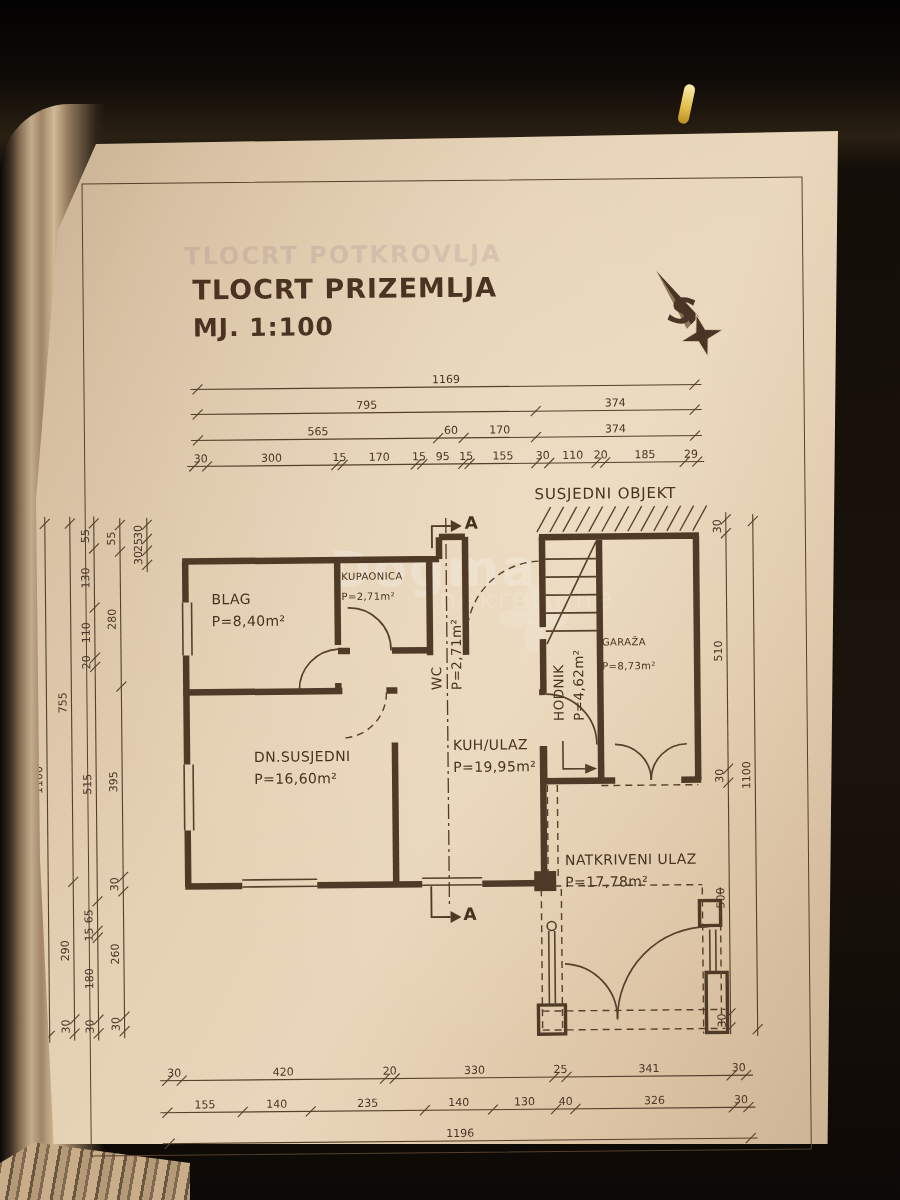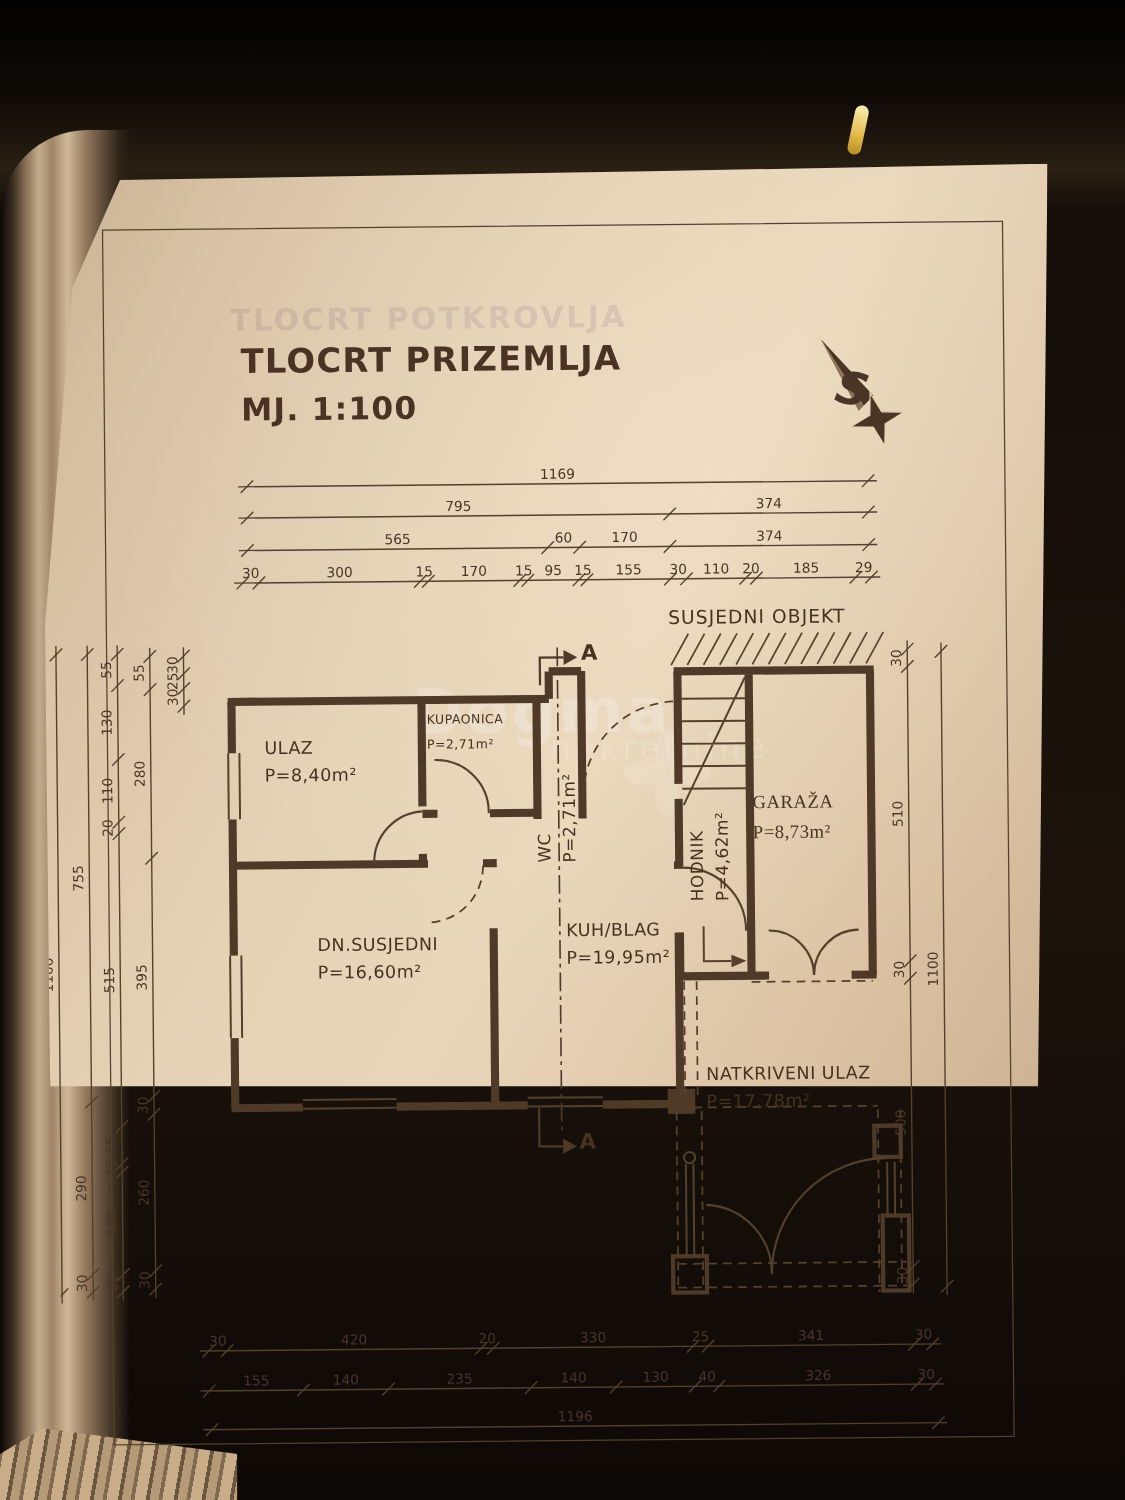--- a/index.html
+++ b/index.html
@@ -7,35 +7,35 @@
          background:linear-gradient(180deg,#050403 0%,#120d08 10%,#1c140c 60%,#0d0906 100%);
          font-family:"DejaVu Sans", sans-serif;}
   .topshadow{position:absolute;left:0;top:0;width:900px;height:170px;
          background:linear-gradient(180deg,#030202 0%,#0e0a06 45%,#2a2013 80%,rgba(42,32,19,0) 100%);z-index:1;}
   .bookedge{position:absolute;left:0;top:104px;width:104px;height:1096px;z-index:2;
          border-top-left-radius:70px;
          background:linear-gradient(90deg,#0a0705 0%,#3c2f22 10%,#8a7257 20%,#c3ac8e 30%,#a08566 40%,#d0b997 52%,#93785c 66%,#5b4a38 80%,#2e2317 92%,rgba(20,14,9,0) 100%);}
   .underpages{position:absolute;left:0px;top:1118px;width:190px;height:82px;z-index:2;
          clip-path:polygon(18% 30%,100% 55%,100% 100%,0 100%,0 55%);
          background:repeating-linear-gradient(100deg,#b59a78 0 7px,#80694f 7px 10px,#c9ad89 10px 19px,#6b5640 19px 22px);}
-  .paper{position:absolute;left:0;top:0;width:900px;height:869px;z-index:3;
+  .paper{position:absolute;left:0;top:0;width:900px;height:1144px;z-index:3;
          clip-path:polygon(96px 144px,520px 137px,838px 131px,833px 620px,827px 1200px,118px 1200px,54px 1150px,40px 860px,36px 500px,58px 230px);
          background:
            linear-gradient(180deg,rgba(64,46,27,.30) 0%,rgba(64,46,27,0) 9%),
            radial-gradient(ellipse at 58% 42%,rgba(255,250,233,.20),rgba(255,250,233,0) 62%),
            linear-gradient(118deg,#bfa788 0%,#d6bfa1 18%,#e5d1b4 42%,#e9d6ba 58%,#ddc5a6 78%,#c9af8f 100%);}
   .content{position:absolute;left:0;top:0;width:900px;height:1200px;transform:rotate(-0.55deg);transform-origin:450px 650px;}
   .frame{position:absolute;left:86px;top:180px;width:719px;height:971px;border:1.6px solid #55402c;}
   .ghost{position:absolute;left:188px;top:240px;font-size:24px;letter-spacing:2px;color:rgba(100,70,105,.13);font-weight:bold;}
   .titleblock{position:absolute;left:196px;top:272px;color:#4a3322;}
   .titleblock .t1{font-size:27px;letter-spacing:1px;font-weight:600;}
   .titleblock .t2{font-size:25px;letter-spacing:1px;font-weight:600;margin-top:8px;}
   .rm{position:absolute;color:#46321f;letter-spacing:.4px;line-height:22px;}
   .rm .nm,.rm .ar{white-space:nowrap;}
-  .f14{font-size:14px;} .f15{font-size:15px;font-family:Liberation Serif, serif;} .f13{font-size:10px;}
+  .f14{font-size:14px;} .f15{font-size:10px;} .f13{font-size:10px;}
   .vlabel{position:absolute;transform:rotate(-90deg);transform-origin:left top;color:#46321f;
           white-space:nowrap;line-height:20px;font-size:13.5px;letter-spacing:.4px;}
   .neighbor{position:absolute;left:536px;top:486px;font-size:15px;letter-spacing:.8px;color:#46321f;}
   .seclabel{position:absolute;font-size:17px;font-weight:600;color:#46321f;}
   .wm1{position:absolute;left:330px;top:540px;font-size:50px;font-weight:bold;color:rgba(244,242,240,.30);letter-spacing:2px;}
   .wm2{position:absolute;left:440px;top:584px;font-size:27px;color:rgba(244,242,240,.24);letter-spacing:3px;}
   .wmicon{position:absolute;left:497px;top:582px;width:74px;height:74px;opacity:.55;}
   .speck{position:absolute;left:681px;top:84px;width:11px;height:40px;border-radius:6px;z-index:4;
          transform:rotate(12deg);background:linear-gradient(180deg,#f9eeb0,#e3bb4a 60%,#b98e24);}
   svg text{fill:#4a3527;font-family:"DejaVu Sans",sans-serif;}
@@ -342,21 +342,21 @@
               <line x1="749" y1="1037" x2="759" y2="1027"></line>
               <text x="749" y="778" text-anchor="middle" stroke="none" transform="rotate(-90 749 778)">1100</text>
             </g>
           </g>
       </svg>
 
       <div class="seclabel" style="left:466px;top:513px">A</div>
       <div class="seclabel" style="left:461px;top:904px">A</div>
 
       <div class="rm f14" style="left:212px;top:586px">
-        <div class="nm">ULAZ</div>
+        <div class="nm">BLAG</div>
         <div class="ar">P=8,40m²</div>
       </div>
       <div class="rm f13" style="left:342px;top:566px;line-height:20px">
         <div class="nm">KUPAONICA</div>
         <div class="ar">P=2,71m²</div>
       </div>
       <div class="vlabel" style="left:426px;top:690px">
         <div>WC</div>
         <div>P=2,71m²</div>
       </div>
@@ -366,21 +366,21 @@
       </div>
       <div class="rm f15" style="left:602px;top:632px;line-height:24px">
         <div class="nm">GARAŽA</div>
         <div class="ar">P=8,73m²</div>
       </div>
       <div class="rm f14" style="left:253px;top:744px">
         <div class="nm">DN.SUSJEDNI</div>
         <div class="ar">P=16,60m²</div>
       </div>
       <div class="rm f14" style="left:452px;top:734px">
-        <div class="nm">KUH/BLAG</div>
+        <div class="nm">KUH/ULAZ</div>
         <div class="ar">P=19,95m²</div>
       </div>
       <div class="rm f14" style="left:563px;top:850px">
         <div class="nm">NATKRIVENI ULAZ</div>
         <div class="ar">P=17,78m²</div>
       </div>
 
     </div>
   </div>
 </div>

